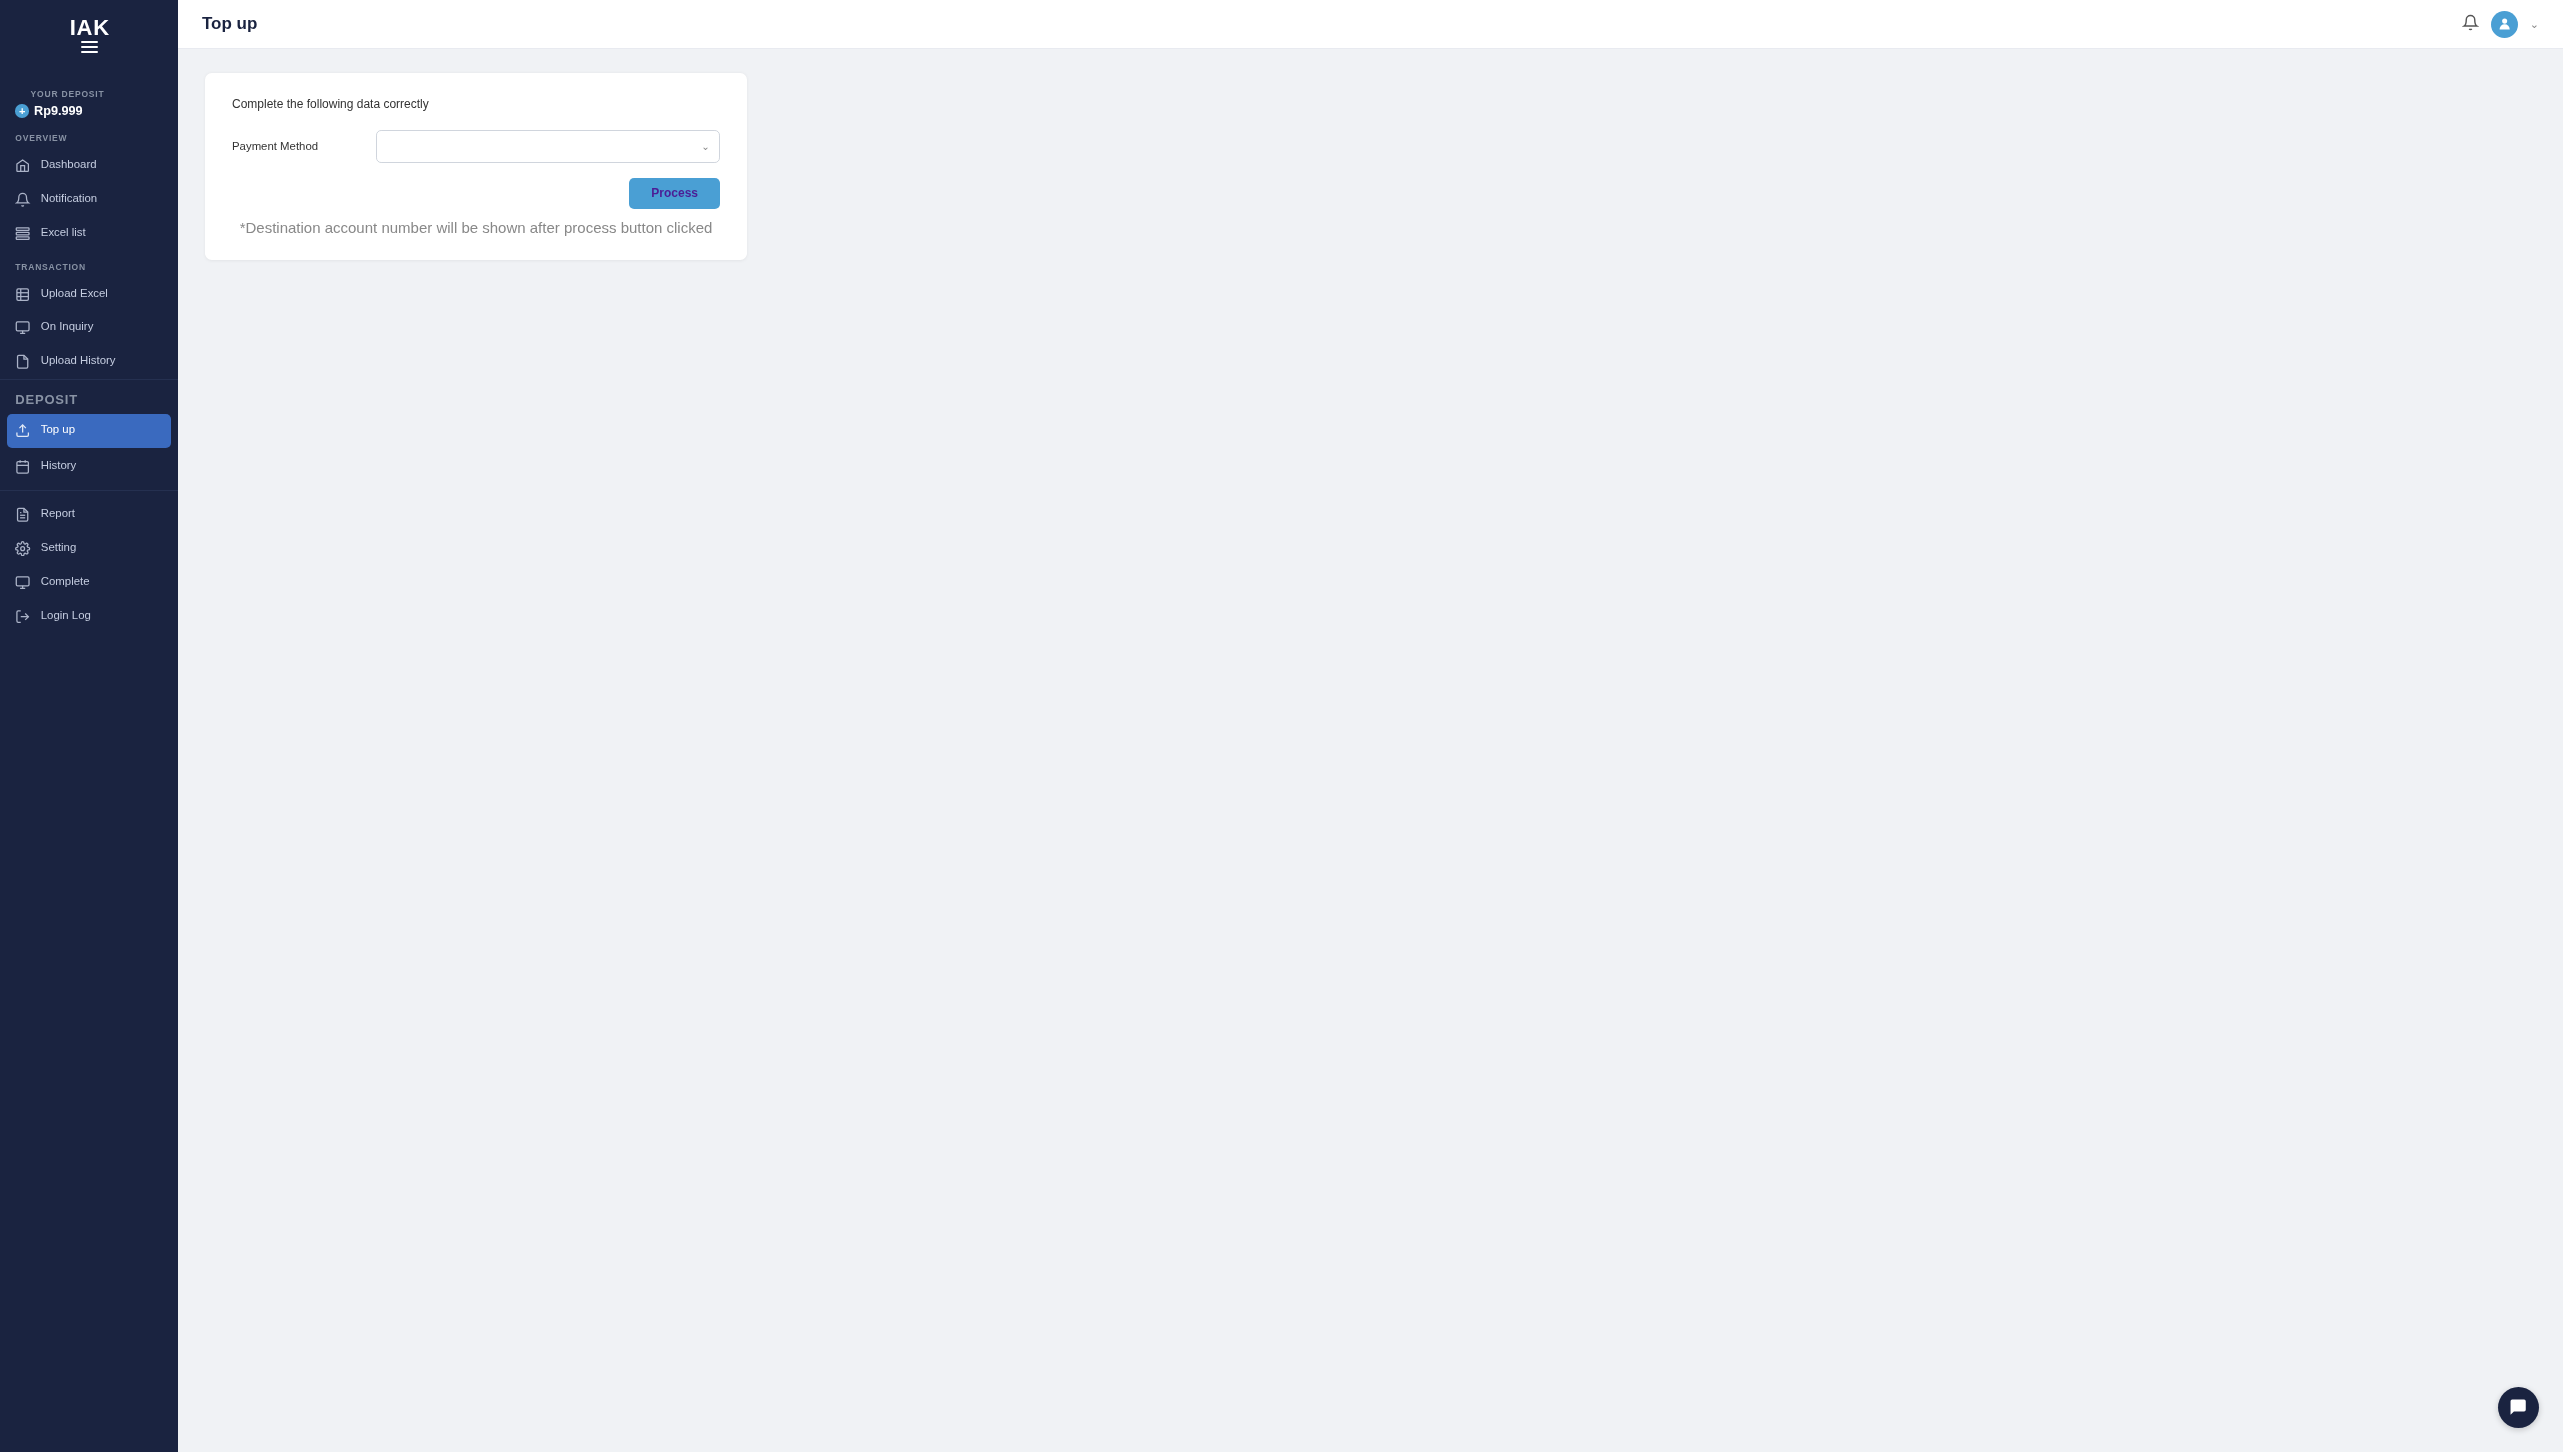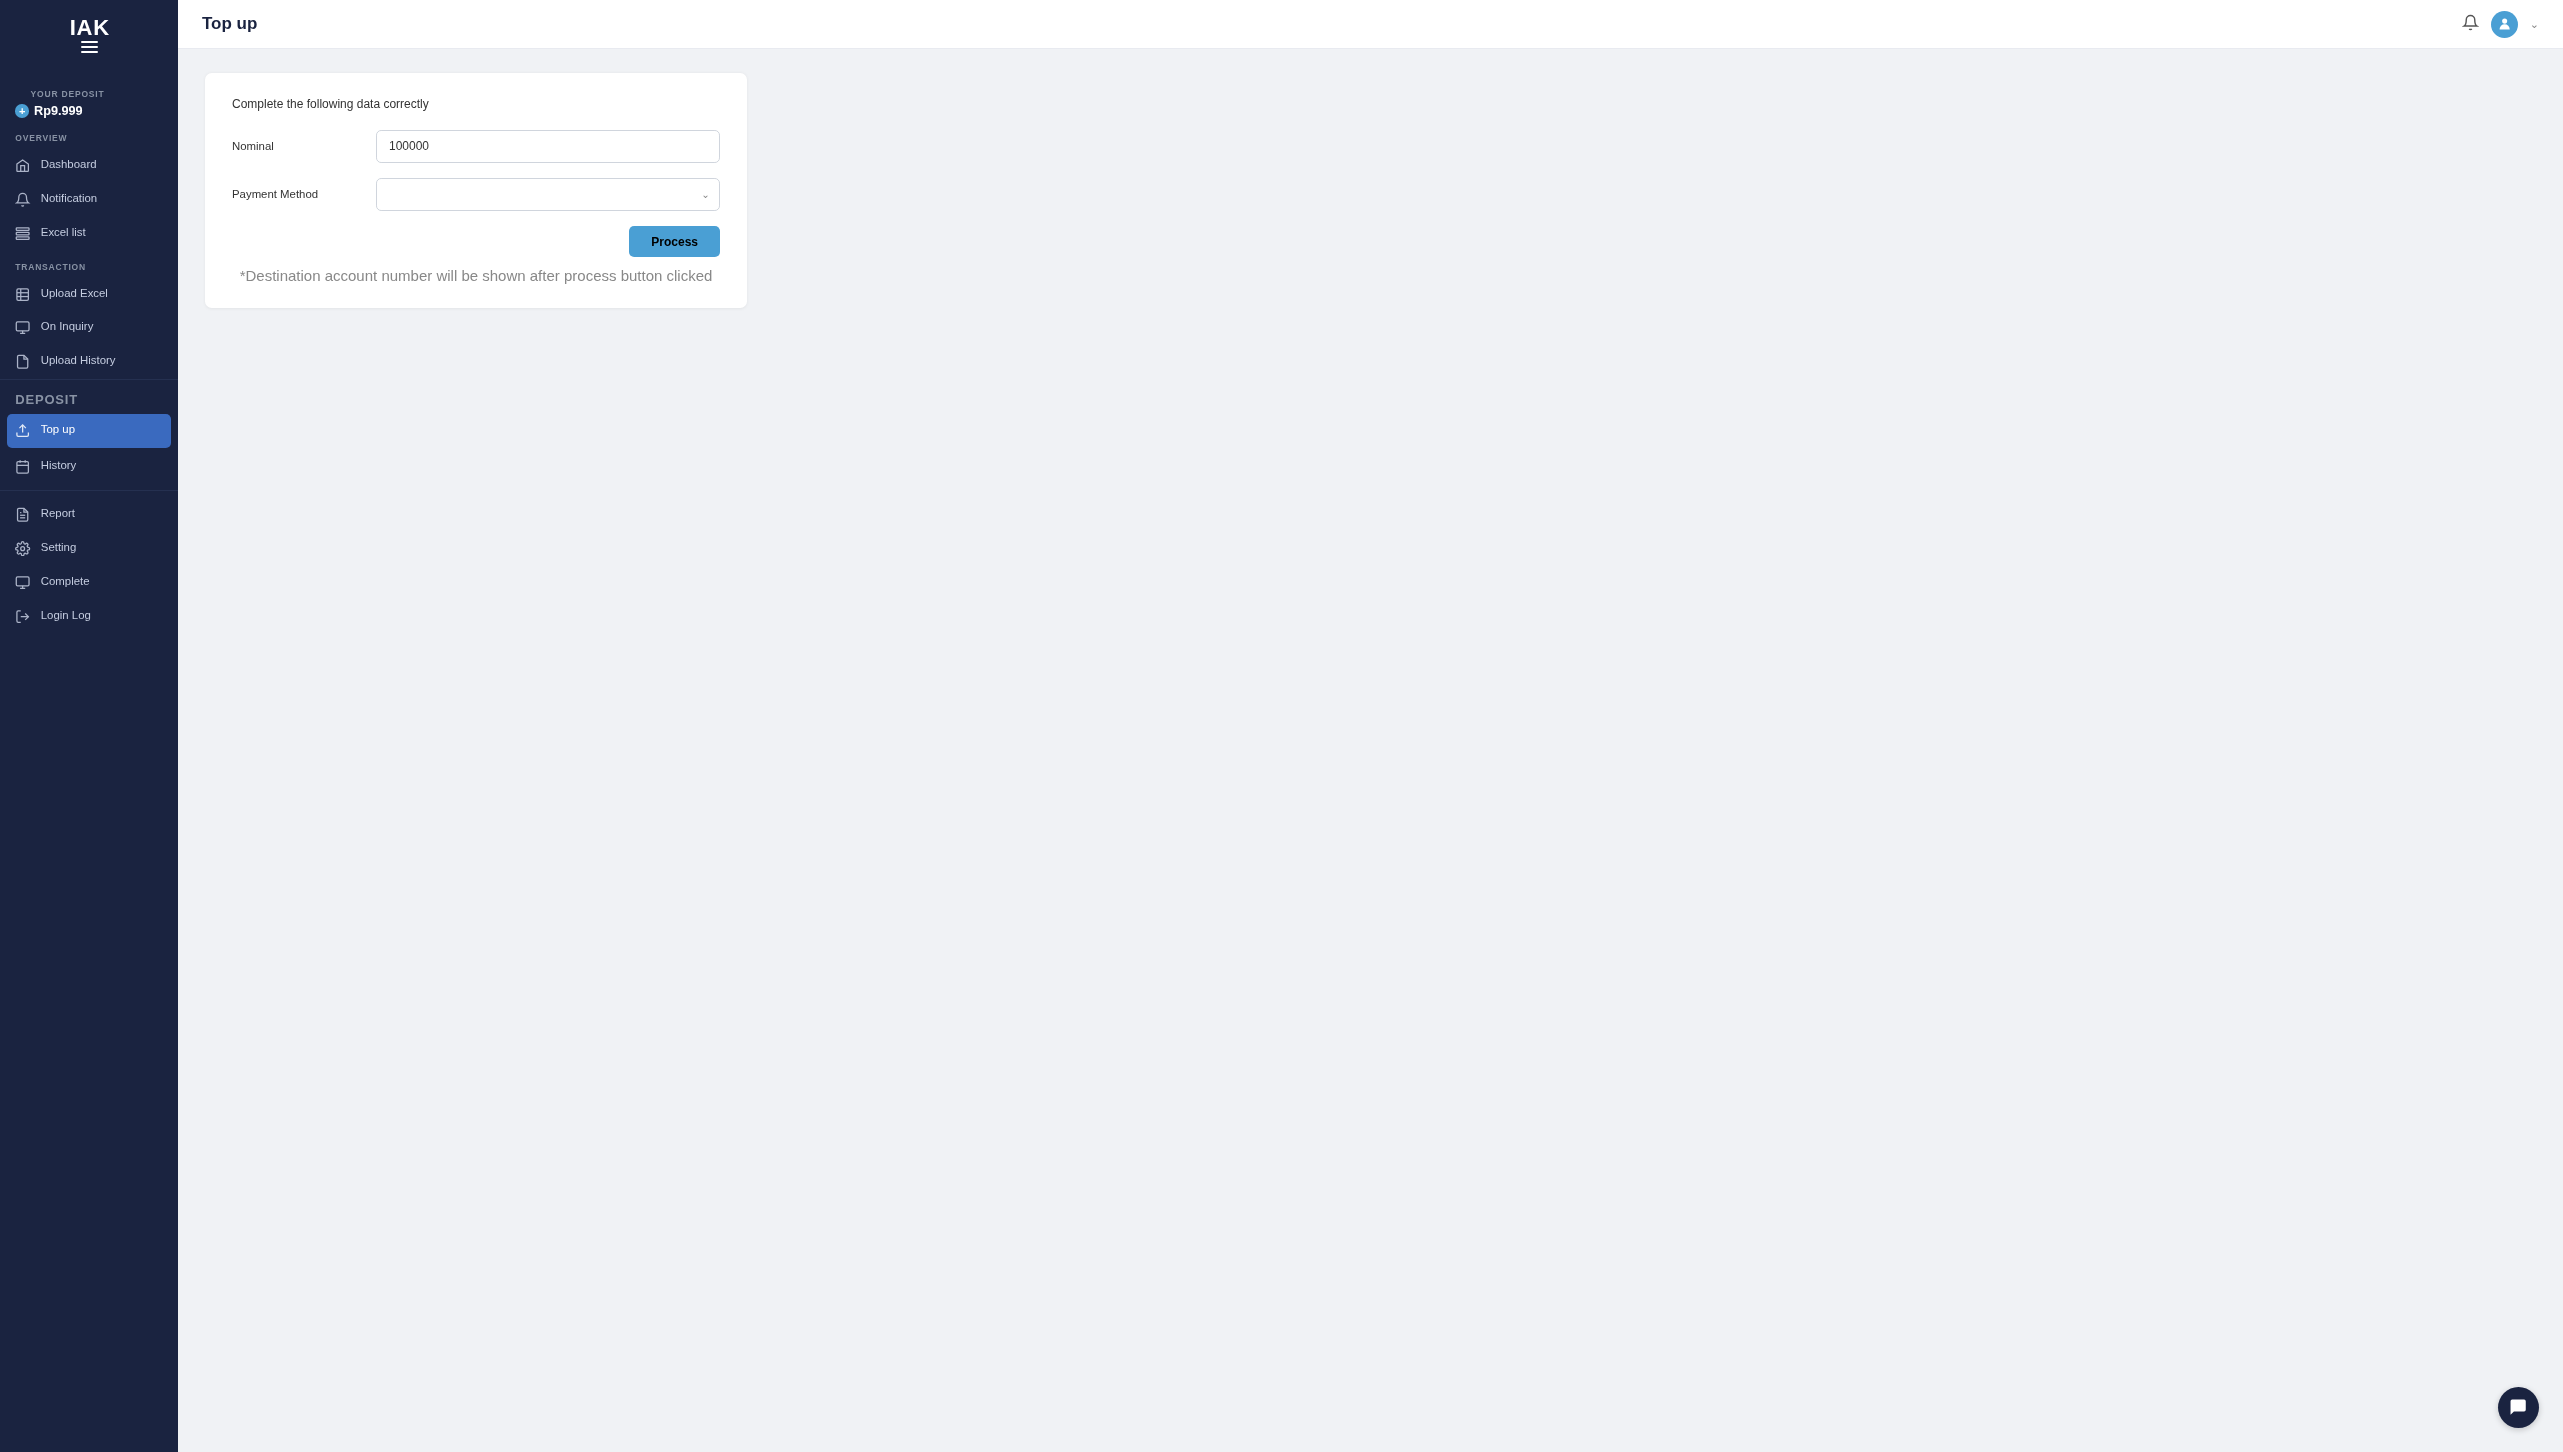--- a/index.html
+++ b/index.html
@@ -201,21 +201,21 @@
       font-size: 10.2px;
     }
 
     .process-btn-row {
       display: flex;
       justify-content: flex-end;
       margin-bottom: 10.2px;
     }
     .process-btn {
       background: #4a9fd4;
-      color: #000000;
+      color: #4c1d95;
       border: none;
       border-radius: 5.1px;
       padding: 8.5px 22px;
       font-size: 12px;
       font-weight: 600;
       cursor: pointer;
       transition: background 0.15s;
     }
 
     .card-note {
@@ -388,24 +388,20 @@
           </svg>
       </div>
       <span class="chevron-down">⌄</span>
     </div>
   </div>
 
   <div class="content">
     <div class="card">
       <div class="card-title">Complete the following data correctly</div>
 
-      <div class="form-row">
-        <label class="form-label">Nominal</label>
-        <input type="text" class="form-input" value="100000" style="">
-      </div>
 
       <div class="form-row">
         <label class="form-label">Payment Method</label>
         <div class="form-select-wrapper">
           <select class="form-select">
             <option value=""></option>
           </select>
           <span class="select-chevron">⌄</span>
         </div>
       </div>

